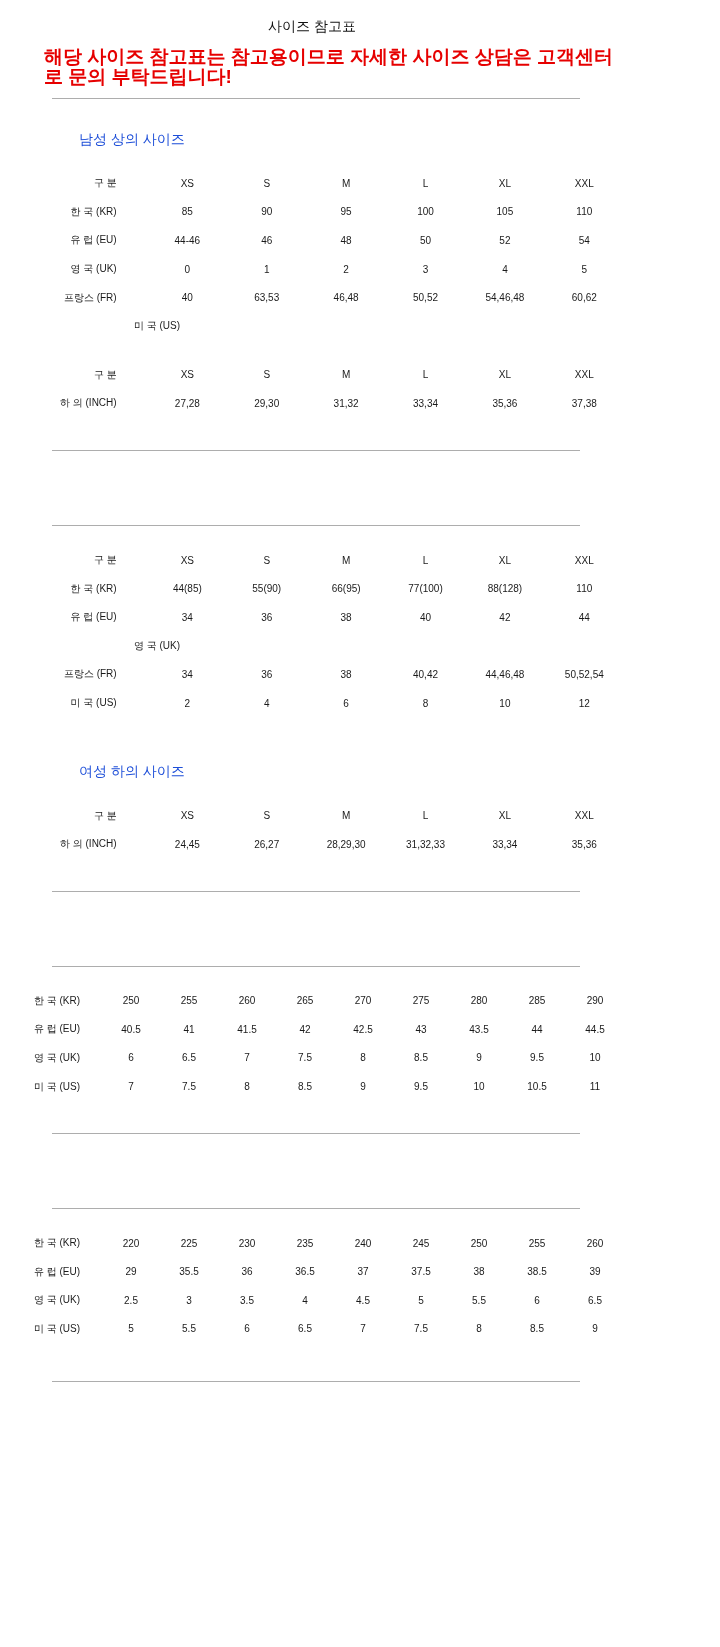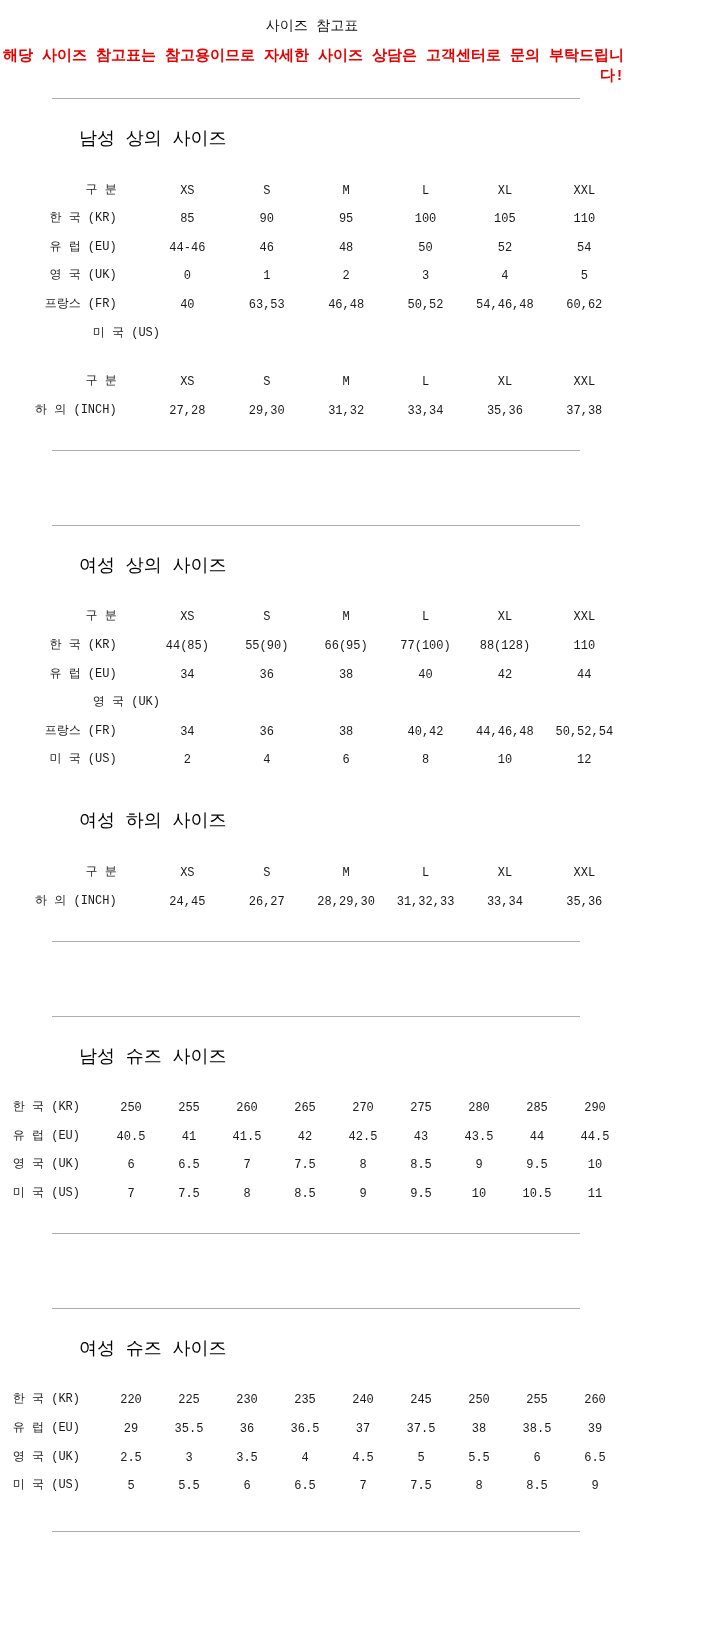--- a/index.html
+++ b/index.html
@@ -7,64 +7,66 @@
     padding: 0;
     background: #ffffff;
   }
   body {
     width: 720px;
     height: 1647px;
     font-family: "Liberation Sans", "DejaVu Sans", sans-serif;
     color: #1a1a1a;
     overflow: hidden;
   }
-  .sheet { width: 624px; font-family: Liberation Mono, monospace; }
+  .sheet { width: 624px; }
 
   .page-title {
     padding-top: 16px;
     text-align: center;
     font-size: 14px;
     line-height: 20px;
     color: #111;
   }
   .notice {
     margin-top: 11px;
-    text-align: right;
-    font-size: 15px;
+    text-align: left;
+    font-size: 19px;
     line-height: 20px;
     font-weight: bold;
     color: #e60000;
+    margin-left: 44px;
   }
   .divider {
     border: 0;
     border-top: 1px solid #adadad;
     margin: 0 44px 0 52px;
     height: 0;
   }
   .mt-first  { margin-top: 11px; }
   .mt-after  { margin-top: 32px; }  
   .mt-gap    { margin-top: 74px; }  
   .mt-end    { margin-top: 38px; }  
 
   .section-title {
     margin: 30px 8px 0 79px;
-    font-size: 18px;
+    font-size: 14px;
     line-height: 20px;
     font-weight: normal;
-    color: #000000;
+    color: #1d4ed8;
   }
   .section-title.sub { margin-top: 44px; }
 
   .size-table { margin-top: 20px; }
 
   .trow {
     display: flex;
-    align-items: flex-end;
+    align-items: center;
     height: 28.6px;
-    font-size: 12px;
+    font-size: 10px;
+    padding-left: 20px;
   }
   .lcell {
     width: 160px;
     text-align: right;
     white-space: nowrap;
   }
   .vals { display: flex; }
   .cols-6 .vals  { margin-left: 31px; }
   .cols-6 .vcell { width: 79.4px; }
   .cols-9 .lcell { width: 135px; }
@@ -173,21 +175,20 @@
             <div class="vcell">37,38</div>
           </div>
         </div>
       </div>
   </section>
 
   <hr class="divider mt-after">
   <hr class="divider mt-gap">
 
   <section>
-    <h2 class="section-title">여성 상의 사이즈</h2>
     <div class="size-table cols-6">
         <div class="trow">
           <div class="lcell">구 분</div>
           <div class="vals">
             <div class="vcell">XS</div>
             <div class="vcell">S</div>
             <div class="vcell">M</div>
             <div class="vcell">L</div>
             <div class="vcell">XL</div>
             <div class="vcell">XXL</div>
@@ -268,21 +269,20 @@
             <div class="vcell">35,36</div>
           </div>
         </div>
       </div>
   </section>
 
   <hr class="divider mt-after">
   <hr class="divider mt-gap">
 
   <section>
-    <h2 class="section-title">남성 슈즈 사이즈</h2>
     <div class="size-table cols-9">
         <div class="trow">
           <div class="lcell">한 국 (KR)</div>
           <div class="vals">
             <div class="vcell">250</div>
             <div class="vcell">255</div>
             <div class="vcell">260</div>
             <div class="vcell">265</div>
             <div class="vcell">270</div>
             <div class="vcell">275</div>
@@ -333,21 +333,20 @@
             <div class="vcell">11</div>
           </div>
         </div>
       </div>
   </section>
 
   <hr class="divider mt-after">
   <hr class="divider mt-gap">
 
   <section>
-    <h2 class="section-title">여성 슈즈 사이즈</h2>
     <div class="size-table cols-9">
         <div class="trow">
           <div class="lcell">한 국 (KR)</div>
           <div class="vals">
             <div class="vcell">220</div>
             <div class="vcell">225</div>
             <div class="vcell">230</div>
             <div class="vcell">235</div>
             <div class="vcell">240</div>
             <div class="vcell">245</div>

